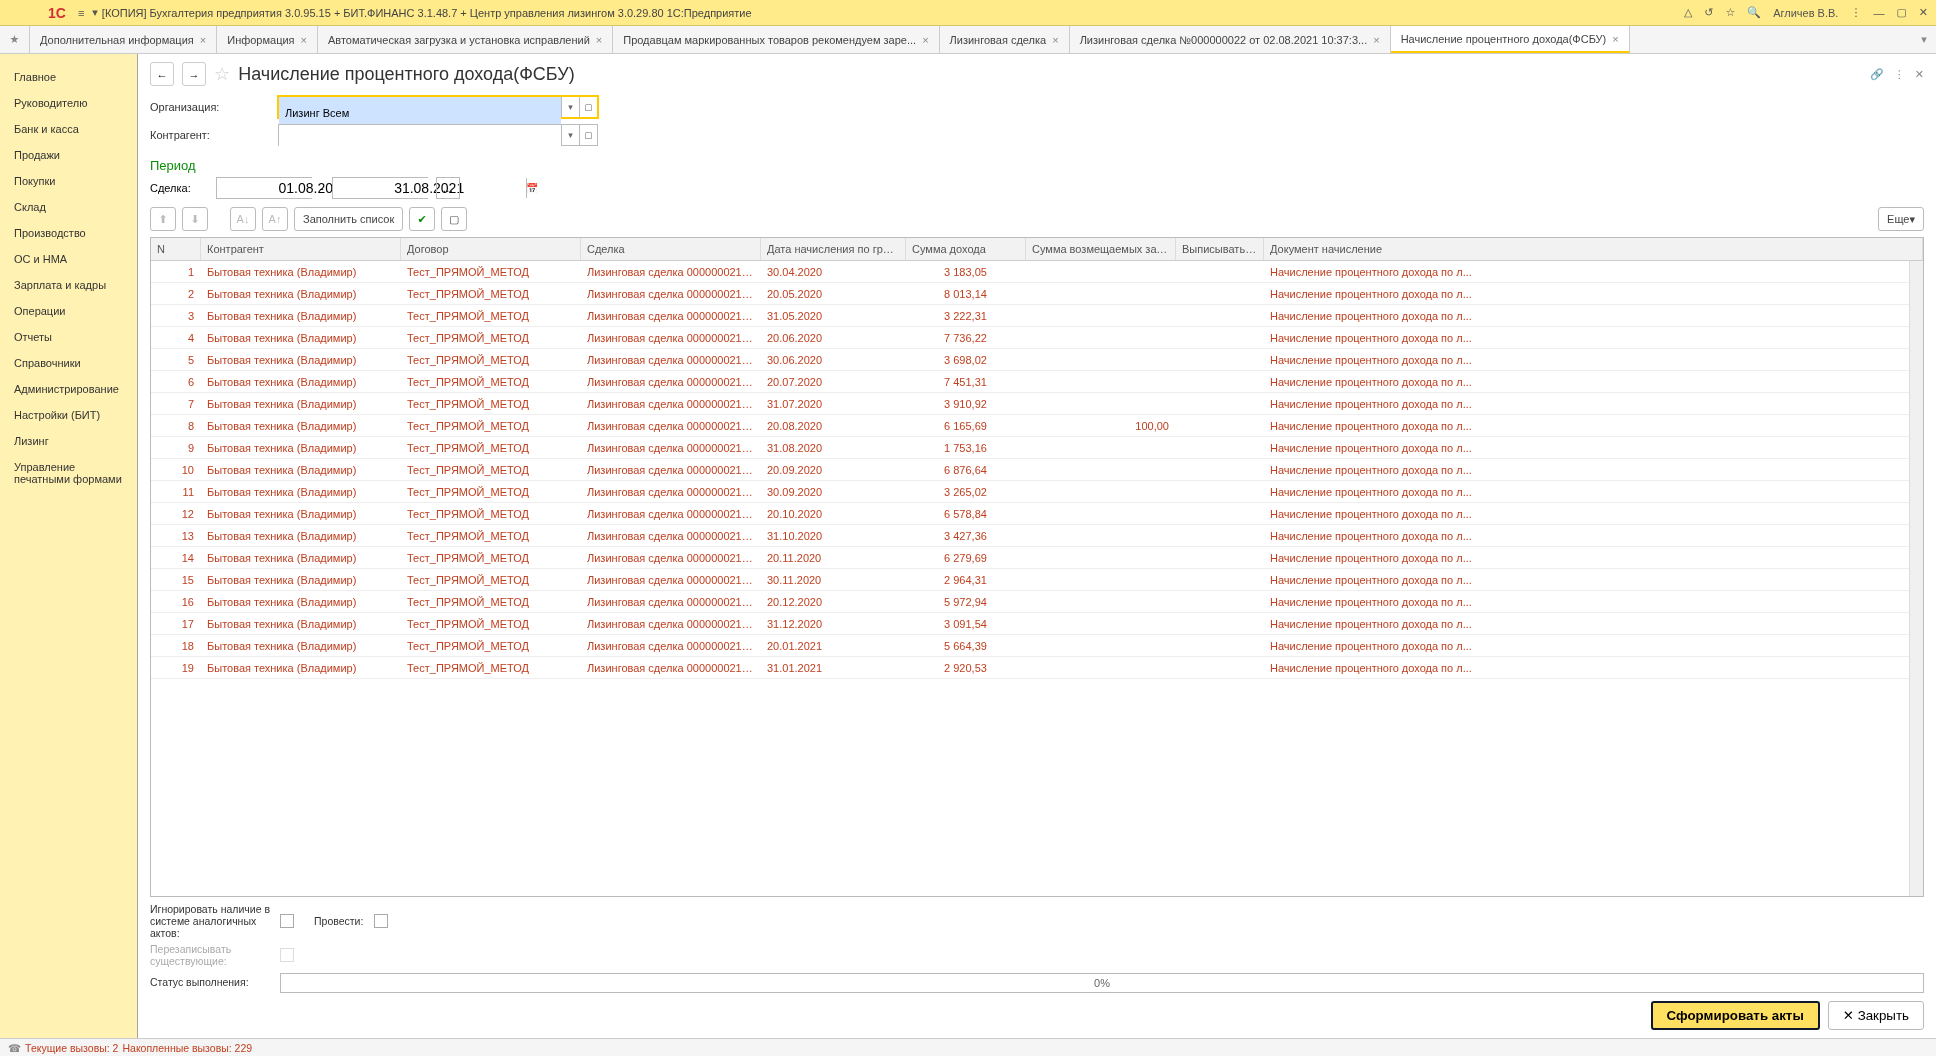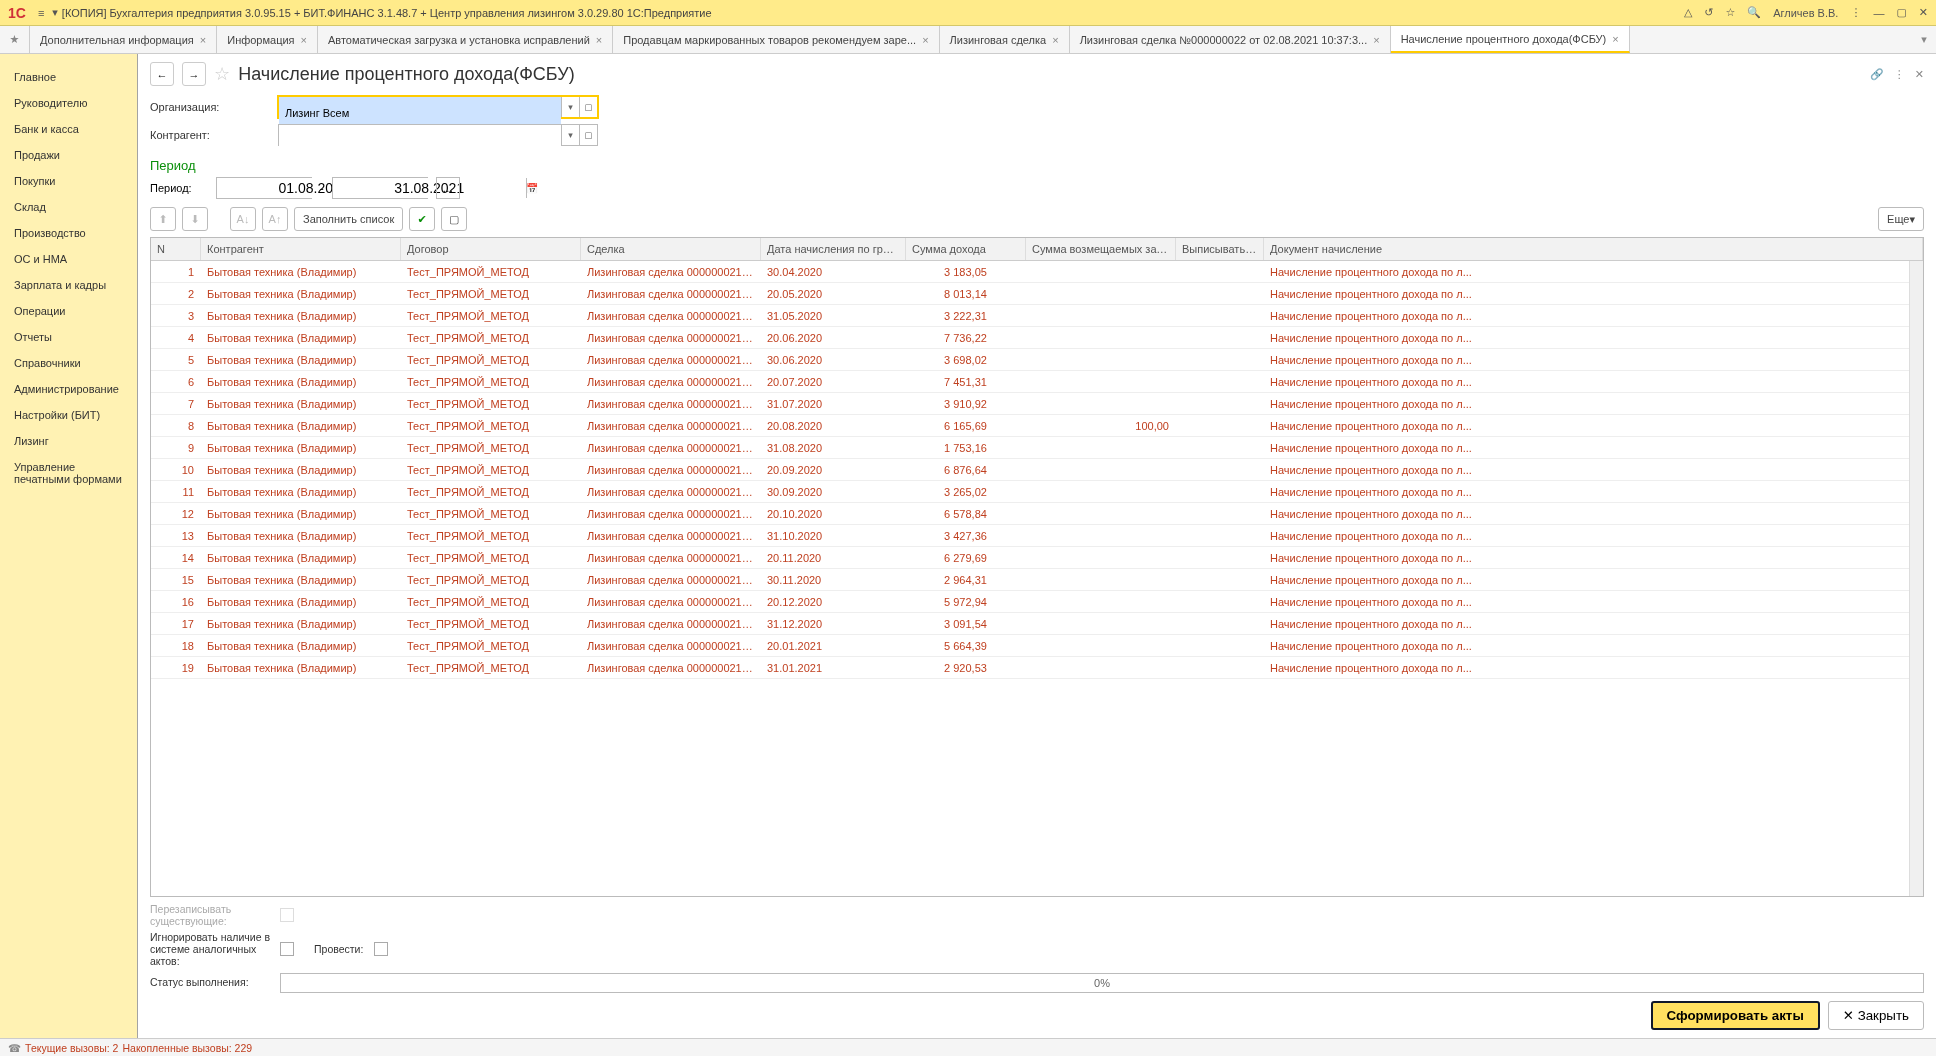--- a/index.html
+++ b/index.html
@@ -1,18 +1,18 @@
 <!DOCTYPE html>
 <html><head>
 <meta charset="utf-8">
 <style>
 * { box-sizing: border-box; margin: 0; padding: 0; font-family: Arial, sans-serif; }
 body { font-size: 11px; background: #fff; overflow: hidden; }
 .titlebar { background: #ffeb8a; height: 26px; display: flex; align-items: center; padding: 0 8px; border-bottom: 1px solid #d4c76a; }
-.titlebar .logo { color: #d03038; font-weight: bold; font-size: 14px; margin-right: 8px; }
+.titlebar .logo { color: #d03038; font-weight: bold; font-size: 14px; margin-right: 8px; margin-left: 40px; }
 .titlebar .dd { color: #555; margin: 0 4px; }
 .titlebar .title { color: #444; flex: 1; }
 .titlebar .ticons { display: flex; gap: 12px; align-items: center; color: #555; }
 .titlebar .ticons span { cursor: pointer; }
 .tabbar { background: #f5f5f5; height: 28px; display: flex; align-items: stretch; border-bottom: 1px solid #ccc; }
 .tabbar .home { width: 30px; display: flex; align-items: center; justify-content: center; color: #888; border-right: 1px solid #ccc; }
 .tabbar .tab { padding: 0 10px; display: flex; align-items: center; border-right: 1px solid #ccc; color: #444; white-space: nowrap; cursor: pointer; }
 .tabbar .tab.active { background: #fff; border-bottom: 2px solid #ffcb00; }
 .tabbar .tab .x { margin-left: 6px; color: #888; }
 .tabbar .more { width: 24px; display: flex; align-items: center; justify-content: center; color: #888; }
@@ -176,21 +176,21 @@
       <span class="lbl">Контрагент:</span>
       <div class="combo plain">
         <input value="" style="">
         <div class="cbtn">▾</div>
         <div class="cbtn">▢</div>
       </div>
     </div>
 
     <div class="period-title">Период</div>
     <div class="periodrow">
-      <span class="lbl" style="width:58px">Период:</span>
+      <span class="lbl" style="width:58px">Сделка:</span>
       <div class="datebox">
         <input value="01.08.2017" style="">
         <div class="cal">📅</div>
       </div>
       <span>-</span>
       <div class="datebox">
         <input value="31.08.2021" style="">
         <div class="cal">📅</div>
       </div>
       <div class="dots">…</div>
@@ -431,28 +431,28 @@
               <div class="cell c-act"></div>
               <div class="cell c-doc">Начисление процентного дохода по л...</div>
             </div>
           </div>
         <div class="scrollhint"></div>
       </div>
     </div>
 
     <div class="bottom">
       <div class="brow">
-        <span class="blbl dis">Перезаписывать существующие:</span>
-        <div class="chk" style="border-color:#ddd"></div>
-      </div>
-      <div class="brow">
         <span class="blbl">Игнорировать наличие в системе аналогичных актов:</span>
         <div class="chk"></div>
         <span class="blbl" style="width:60px">Провести:</span>
         <div class="chk"></div>
+      </div>
+      <div class="brow">
+        <span class="blbl dis">Перезаписывать существующие:</span>
+        <div class="chk" style="border-color:#ddd"></div>
       </div>
       <div class="brow">
         <span class="blbl">Статус выполнения:</span>
         <div class="statusbar" style="flex:1">0%</div>
       </div>
       <div class="actions">
         <button class="btn-yellow">Сформировать акты</button>
         <button class="btn-plain">✕ <span>Закрыть</span></button>
       </div>
     </div>

